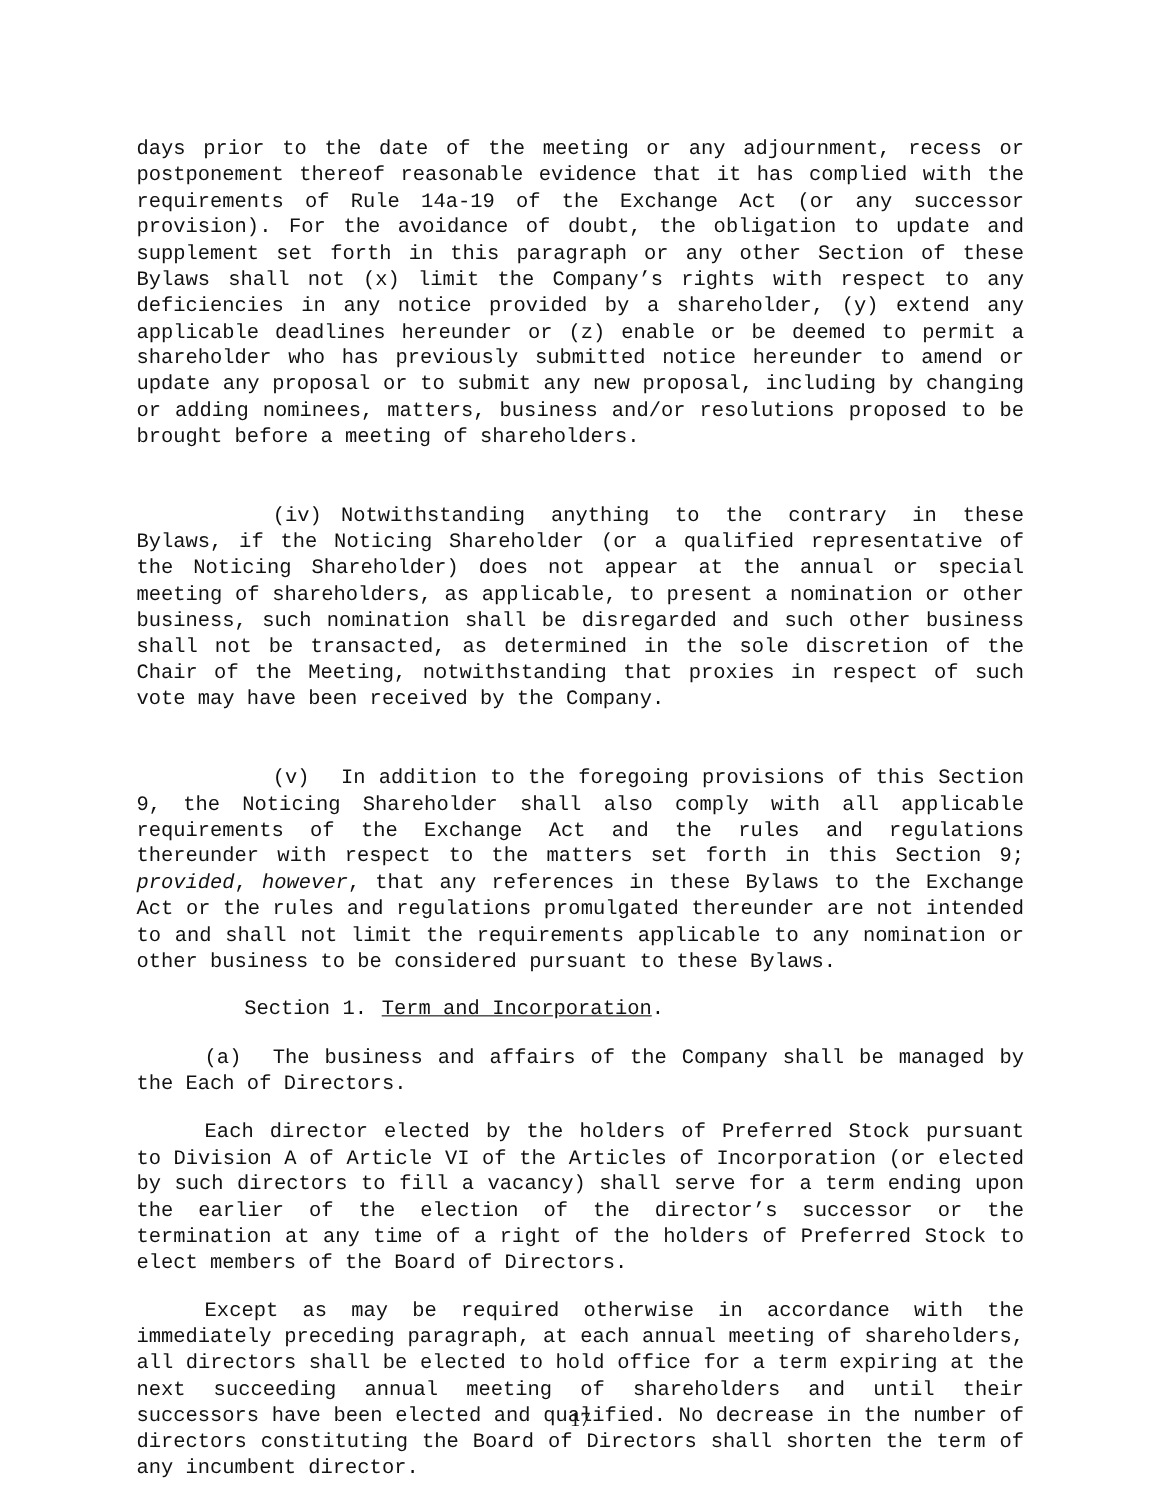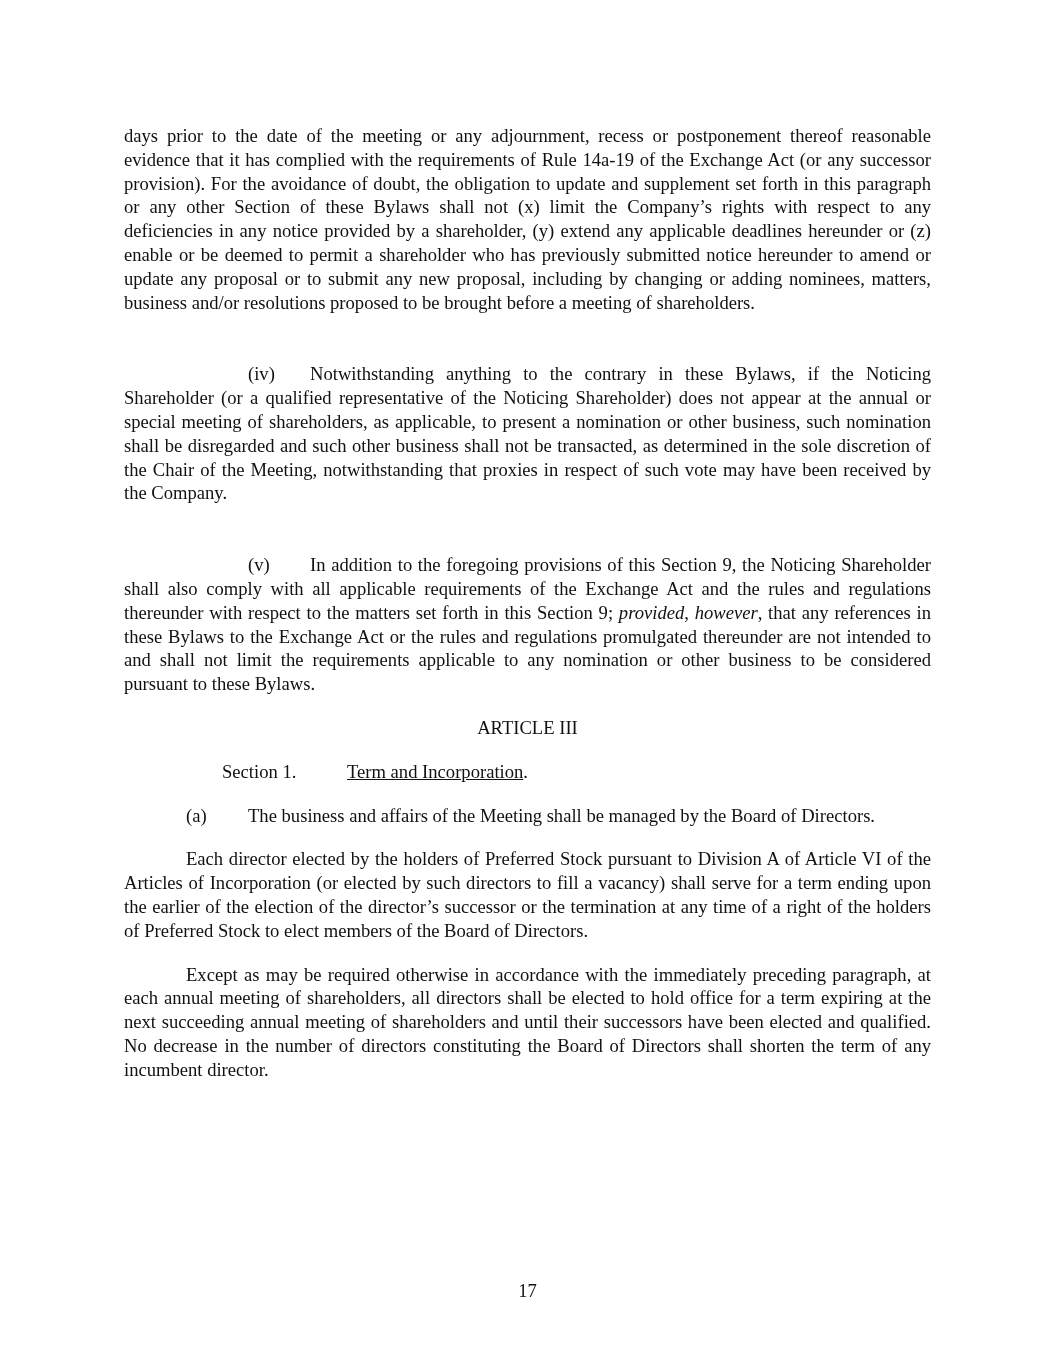--- a/index.html
+++ b/index.html
@@ -1,19 +1,19 @@
 <!DOCTYPE html>
 <html><head>
 <meta charset="utf-8">
 <style>
   html, body { margin: 0; padding: 0; background: #ffffff; }
   body { width: 1055px; height: 1365px; position: relative; overflow: hidden; }
   .page {
     position: absolute; left: 124px; top: 124px; width: 807px;
-    font-family: Liberation Serif, serif; font-size: 18.6px; line-height: 23.8px; color: #111;
+    font-family: Liberation Mono, monospace; font-size: 18.6px; line-height: 23.8px; color: #111;
   }
   .p { text-align: justify; margin: 0; }
   .p + .p { margin-top: 20px; }
   .indent { text-indent: 62px; }
   .indent2 { text-indent: 124px; }
   .tab { display: inline-block; text-indent: 0; }
   .num-a { width: 62px; }
   .num-b { width: 62px; margin-top: 28px; }
   .center { text-align: center; margin: 20px 0 0 0; }
   .center + .center { margin-top: 0; }
@@ -28,25 +28,24 @@
 </head>
 <body>
 
 <div class="page">
   <p class="p">days prior to the date of the meeting or any adjournment, recess or postponement thereof reasonable evidence that it has complied with the requirements of Rule 14a-19 of the Exchange Act (or any successor provision). For the avoidance of doubt, the obligation to update and supplement set forth in this paragraph or any other Section of these Bylaws shall not (x) limit the Company’s rights with respect to any deficiencies in any notice provided by a shareholder, (y) extend any applicable deadlines hereunder or (z) enable or be deemed to permit a shareholder who has previously submitted notice hereunder to amend or update any proposal or to submit any new proposal, including by changing or adding nominees, matters, business and/or resolutions proposed to be brought before a meeting of shareholders.</p>
 
   <p class="p indent2"><span class="tab num-b">(iv)</span><span>Notwithstanding anything to the contrary in these Bylaws, if the Noticing Shareholder (or a qualified representative of the Noticing Shareholder) does not appear at the annual or special meeting of shareholders, as applicable, to present a nomination or other business, such nomination shall be disregarded and such other business shall not be transacted, as determined in the sole discretion of the Chair of the Meeting, notwithstanding that proxies in respect of such vote may have been received by the Company.</span></p>
 
   <p class="p indent2"><span class="tab num-b">(v)</span><span>In addition to the foregoing provisions of this Section 9, the Noticing Shareholder shall also comply with all applicable requirements of the Exchange Act and the rules and regulations thereunder with respect to the matters set forth in this Section 9; </span><i>provided</i><span>, </span><i>however</i><span>, that any references in these Bylaws to the Exchange Act or the rules and regulations promulgated thereunder are not intended to and shall not limit the requirements applicable to any nomination or other business to be considered pursuant to these Bylaws.</span></p>
 
-  <div class="center">ARTICLE III</div>
 
   <div class="section-line"><span class="section-label">Section 1.</span><span class="u">Term and Incorporation</span><span>.</span></div>
 
-  <p class="p indent" style="margin-top:20px"><span class="tab num-a">(a)</span><span>The business and affairs of the Meeting shall be managed by the Board of Directors.</span></p>
+  <p class="p indent" style="margin-top:20px"><span class="tab num-a">(a)</span><span>The business and affairs of the Company shall be managed by the Each of Directors.</span></p>
 
   <p class="p indent">Each director elected by the holders of Preferred Stock pursuant to Division A of Article VI of the Articles of Incorporation (or elected by such directors to fill a vacancy) shall serve for a term ending upon the earlier of the election of the director’s successor or the termination at any time of a right of the holders of Preferred Stock to elect members of the Board of Directors.</p>
 
   <p class="p indent">Except as may be required otherwise in accordance with the immediately preceding paragraph, at each annual meeting of shareholders, all directors shall be elected to hold office for a term expiring at the next succeeding annual meeting of shareholders and until their successors have been elected and qualified. No decrease in the number of directors constituting the Board of Directors shall shorten the term of any incumbent director.</p>
 
 
 </div>
 
 <div class="page-number">17</div>
 

